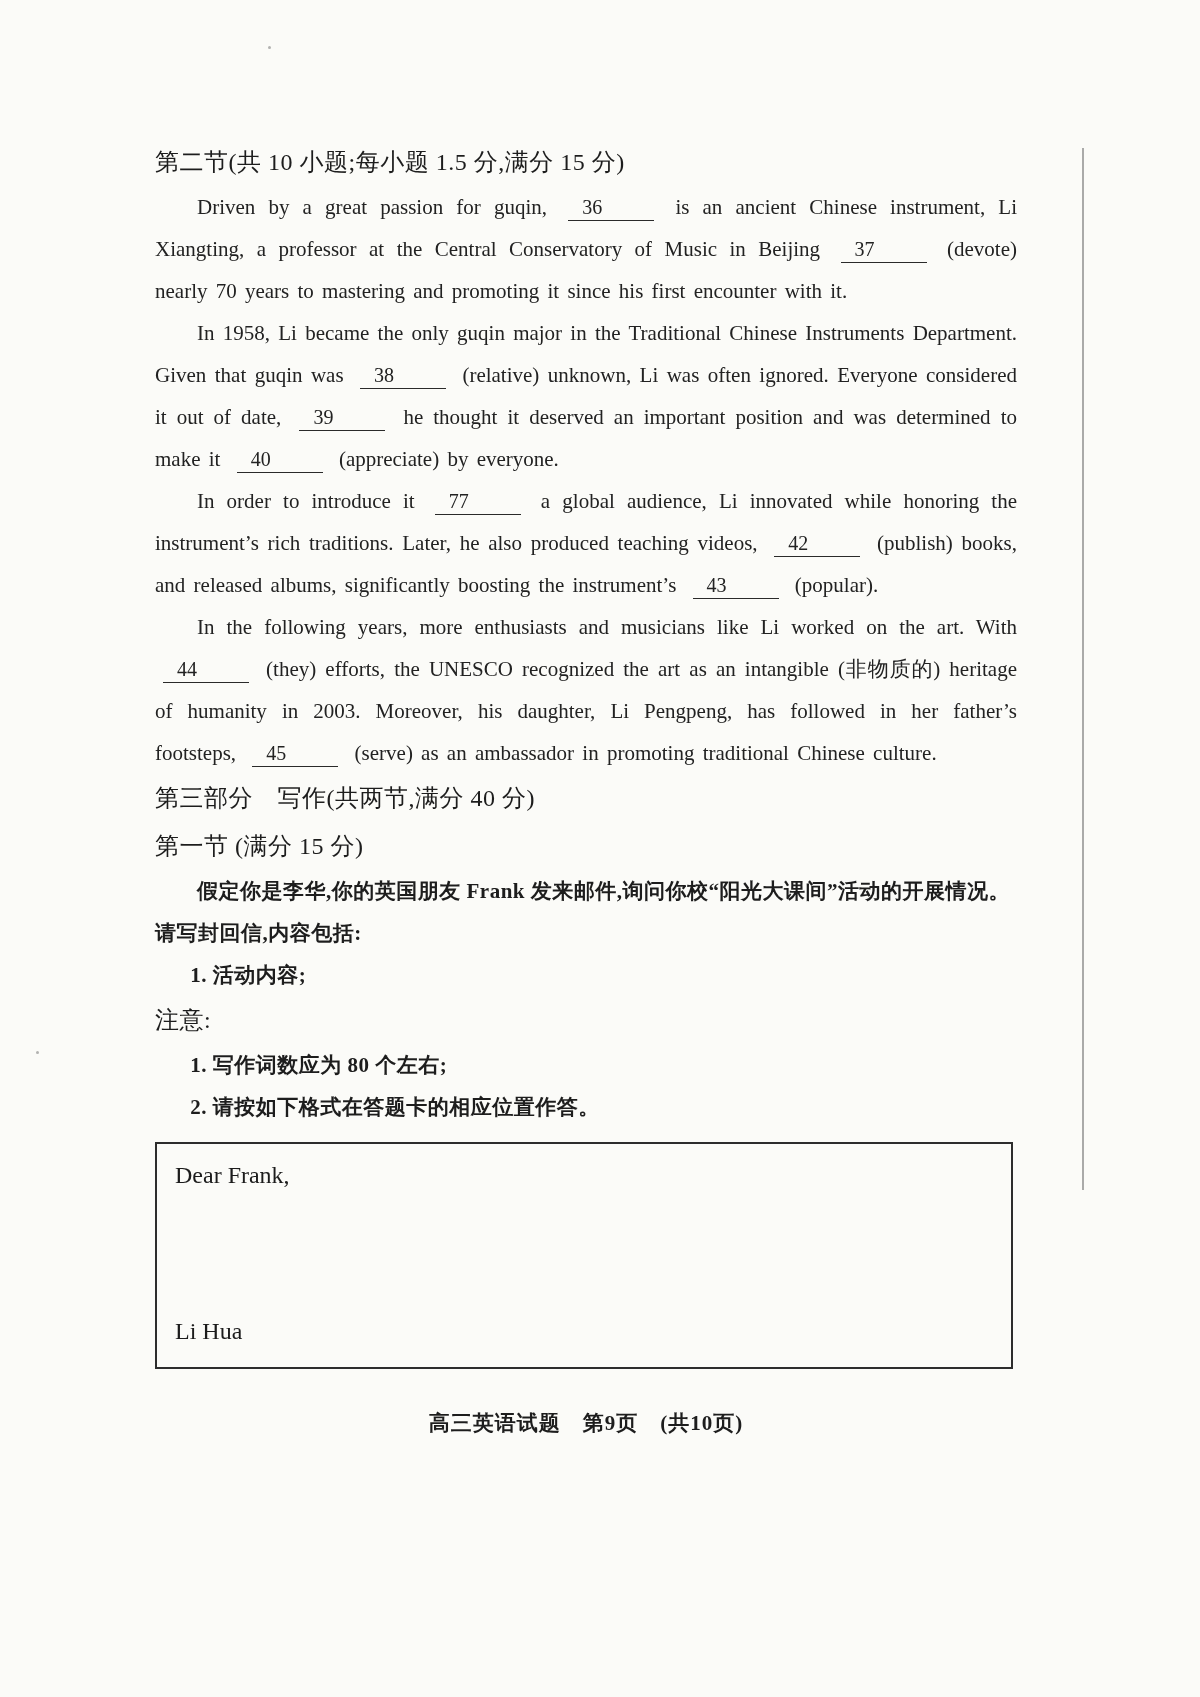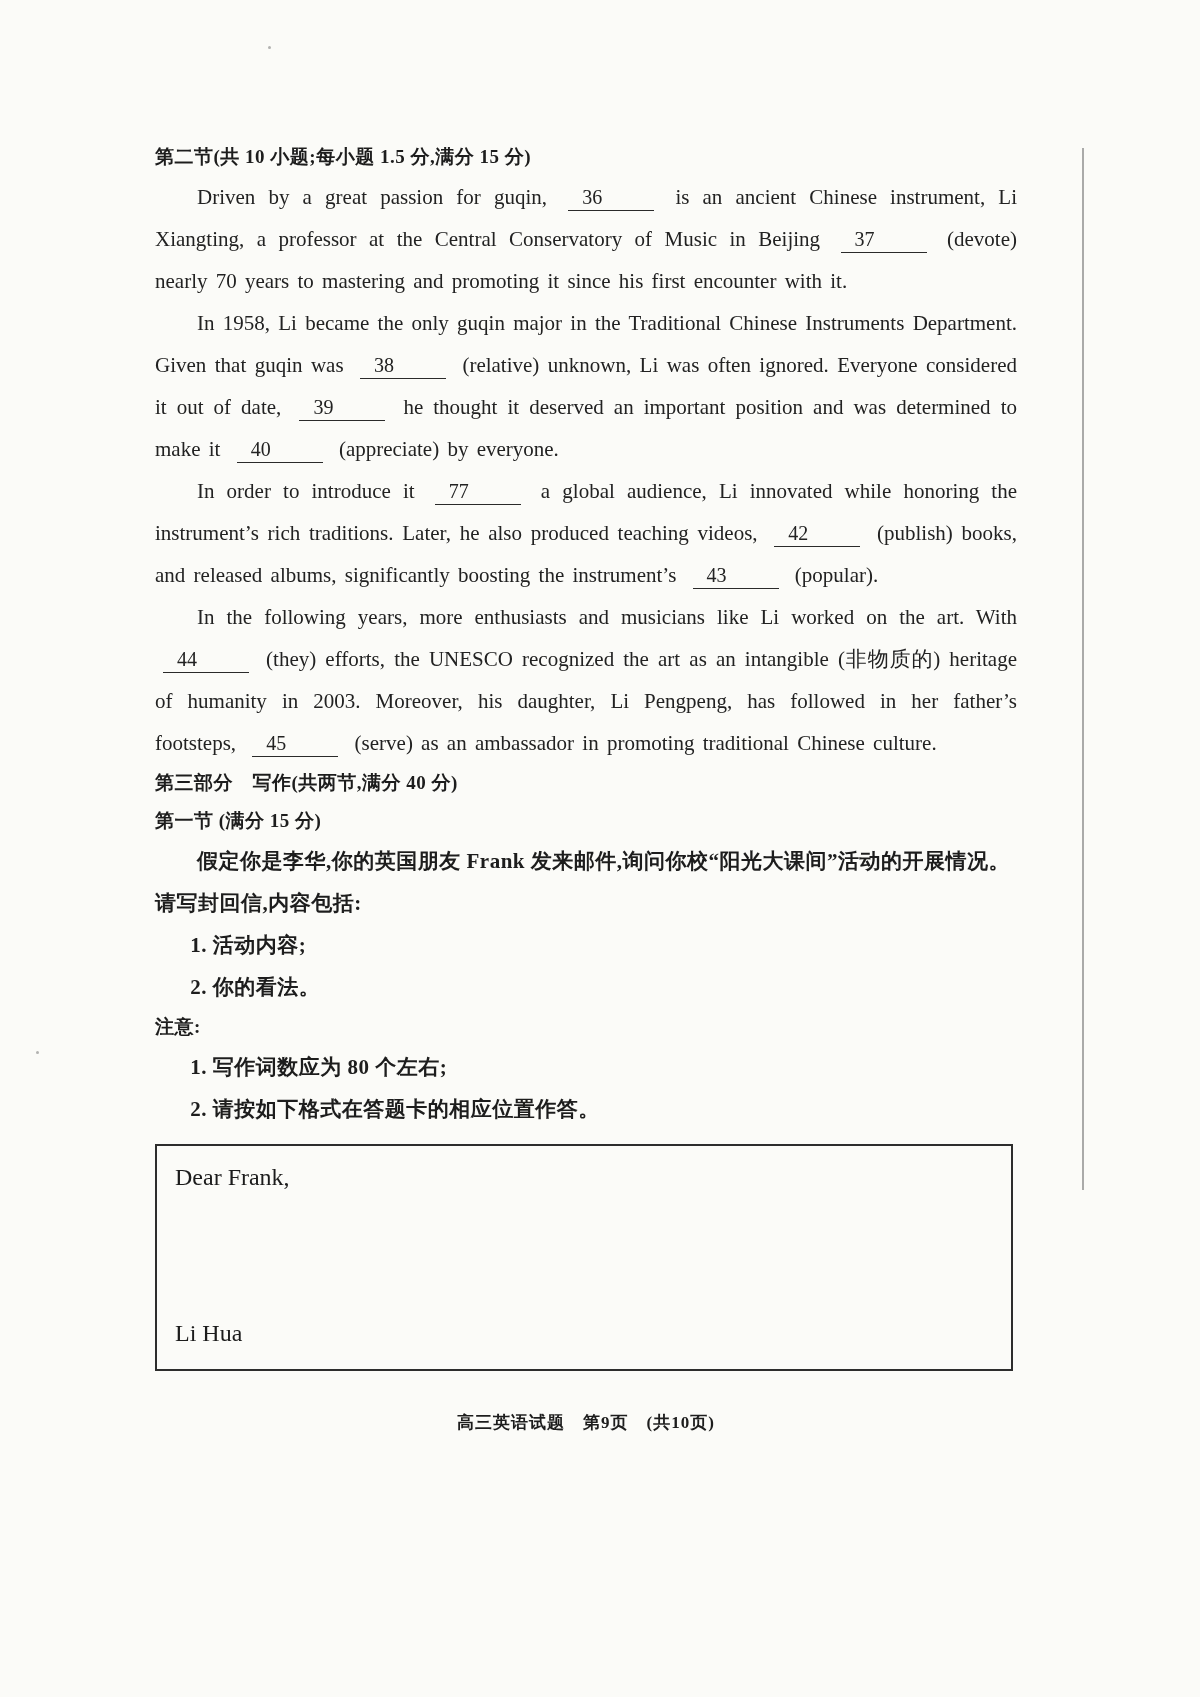--- a/index.html
+++ b/index.html
@@ -12,22 +12,22 @@
     overflow:hidden;
   }
   .page-content{
     position:absolute;
     left:155px;
     top:138px;
     width:862px;
   }
   p{margin:0;}
   .cn-heading{
-    font-size:19px;
-    font-weight:700;
+    font-size:24px;
+    font-weight:400;
     line-height:2.0;
     letter-spacing:0.5px;
   }
   .cn-text{
     font-size:21px;
     font-weight:600;
     line-height:2.0;
     letter-spacing:0.5px;
   }
   .indent{ text-indent:2em; }
@@ -62,21 +62,21 @@
   .letter-box p{
     font-size:24px;
     line-height:1.6;
     color:#1c1c1c;
   }
   .letter-spacer{ height:108px; }
   .letter-closing-gap{ height:10px; }
   .page-footer{
     margin-top:40px;
     text-align:center;
-    font-size:17px;
+    font-size:21px;
     font-weight:600;
     letter-spacing:1px;
   }
   .scan-line{
     position:absolute;
     left:1082px;
     top:148px;
     width:2px;
     height:1042px;
     background:#8f8f8f;
@@ -111,21 +111,20 @@
     </div>
 
   <p class="cn-heading">第三部分　写作(共两节,满分 40 分)</p>
 
   <p class="cn-heading">第一节 (满分 15 分)</p>
 
   <p class="cn-text indent">假定你是李华,你的英国朋友 Frank 发来邮件,询问你校“阳光大课间”活动的开展情况。请写封回信,内容包括:</p>
 
   <div id="points" class="list-block">
       <p class="cn-text">1. 活动内容;</p>
-      <p class="cn-text">2. 你的看法。</p>
     </div>
 
   <p class="cn-heading">注意:</p>
 
   <div id="notes" class="list-block">
       <p class="cn-text">1. 写作词数应为 80 个左右;</p>
       <p class="cn-text">2. 请按如下格式在答题卡的相应位置作答。</p>
     </div>
 
   <div class="letter-box">

